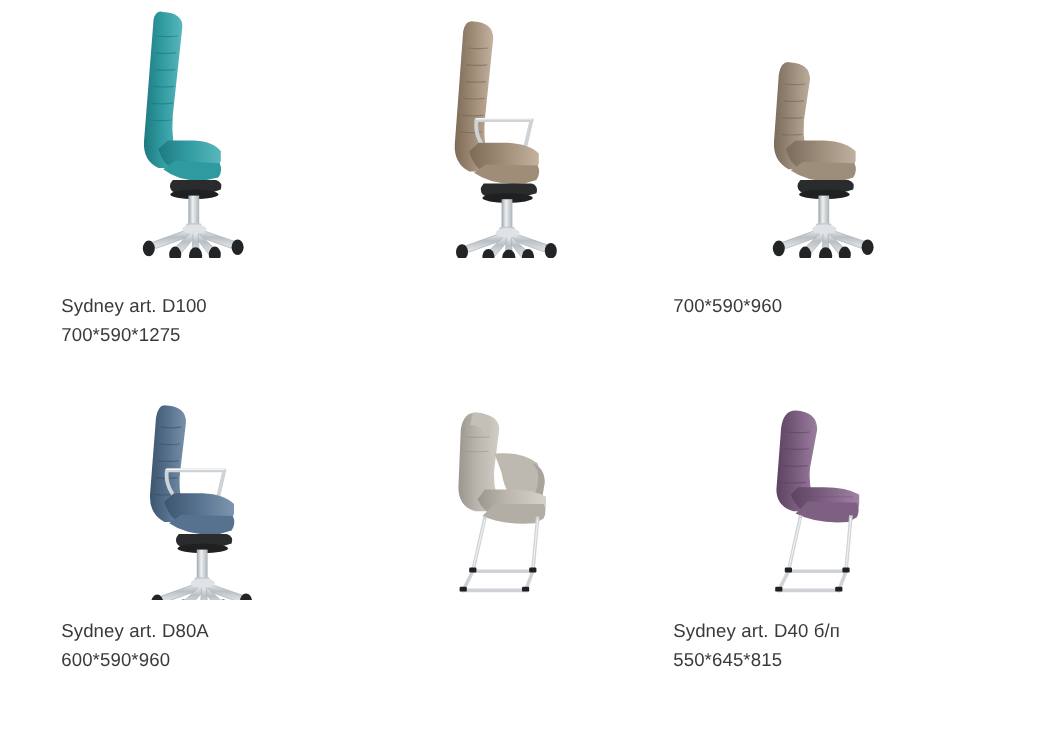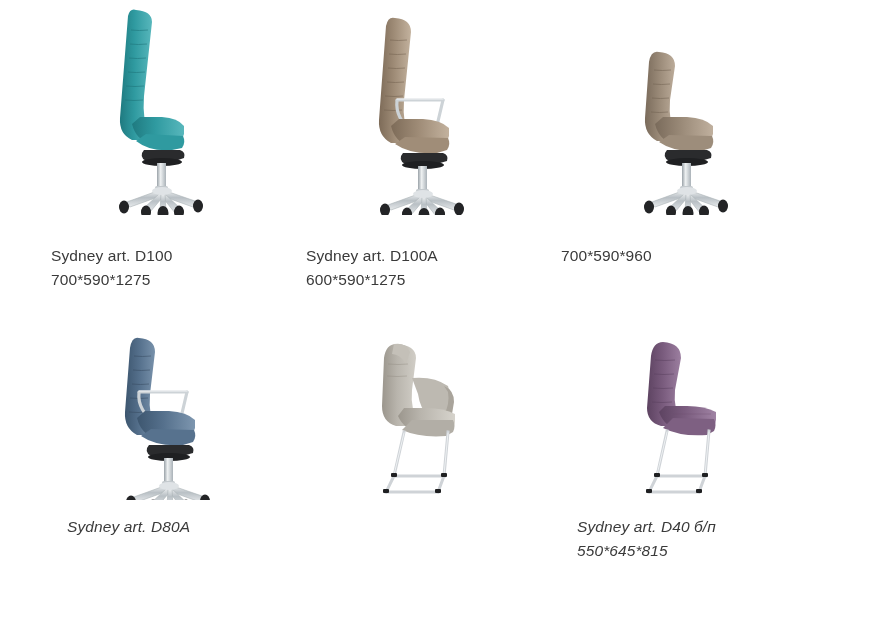--- a/index.html
+++ b/index.html
@@ -37,21 +37,21 @@
     font-size: 15.5px;
     line-height: 24px;
     letter-spacing: 0.1px;
     white-space: nowrap;
   }
   .caption-name { display: block; }
   .caption-dims { display: block; }
 
   
   .cell-r1 .product-caption { position: absolute; top: 244px; left: 0; }
-  .cell-r2 .product-caption { position: absolute; top: 195px; left: 16px; font-style: italic; }
+  .cell-r2 .product-caption { position: absolute; top: 195px; left: 0; }
 
   
   .chair-svg { display: block; }
   .cell-c1.cell-r1 .chair-svg { margin-left: 55px; }
   .cell-c2.cell-r1 .chair-svg { margin-left: 55px; }
   .cell-c3.cell-r1 .chair-svg { margin-left: 62px; }
   .cell-c1.cell-r2 .chair-svg { margin-left: 56px; }
   .cell-c2.cell-r2 .chair-svg { margin-left: 58px; }
   .cell-c3.cell-r2 .chair-svg { margin-left: 62px; }
 </style>
@@ -171,24 +171,20 @@
         </g>
         <ellipse cx="62" cy="194" rx="10" ry="4" fill="#dfe3e6"></ellipse>
         <g fill="#232426">
           <ellipse cx="24" cy="210" rx="5" ry="6.5"></ellipse>
           <ellipse cx="98" cy="209" rx="5" ry="6.5"></ellipse>
           <ellipse cx="46" cy="214" rx="5" ry="6.5"></ellipse>
           <ellipse cx="79" cy="214" rx="5" ry="6.5"></ellipse>
           <ellipse cx="63" cy="215" rx="5.5" ry="7"></ellipse>
         </g>
       </svg>
-    </div>
-    <div class="product-caption">
-      <span class="caption-name">Sydney art. D100A</span>
-      <span class="caption-dims">600*590*1275</span>
     </div>
   </div>
 
   <div class="product-cell cell-r1 cell-c3">
     <div class="product-image">
       <svg class="chair-svg" width="120" height="215" viewBox="0 0 120 215">
         <defs>
           <linearGradient id="taupe2G" x1="0" y1="0" x2="1" y2="0">
             <stop offset="0%" stop-color="#7a6b5b"></stop>
             <stop offset="45%" stop-color="#9a8a78"></stop>
@@ -279,20 +275,21 @@
           <ellipse cx="24" cy="182" rx="5" ry="6.5"></ellipse>
           <ellipse cx="98" cy="181" rx="5" ry="6.5"></ellipse>
           <ellipse cx="46" cy="186" rx="5" ry="6.5"></ellipse>
           <ellipse cx="79" cy="186" rx="5" ry="6.5"></ellipse>
           <ellipse cx="63" cy="187" rx="5.5" ry="7"></ellipse>
         </g>
       </svg>
     </div>
     <div class="product-caption">
       <span class="caption-name">Sydney art. D80A</span>
+      <span class="caption-dims">600*590*960</span>
     </div>
   </div>
 
   <div class="product-cell cell-r2 cell-c2 row2">
     <div class="product-image">
       <svg class="chair-svg" width="120" height="180" viewBox="0 0 120 180">
         <defs>
           <linearGradient id="greyG" x1="0" y1="0" x2="1" y2="0">
             <stop offset="0%" stop-color="#9b968d"></stop>
             <stop offset="40%" stop-color="#b9b5ad"></stop>

